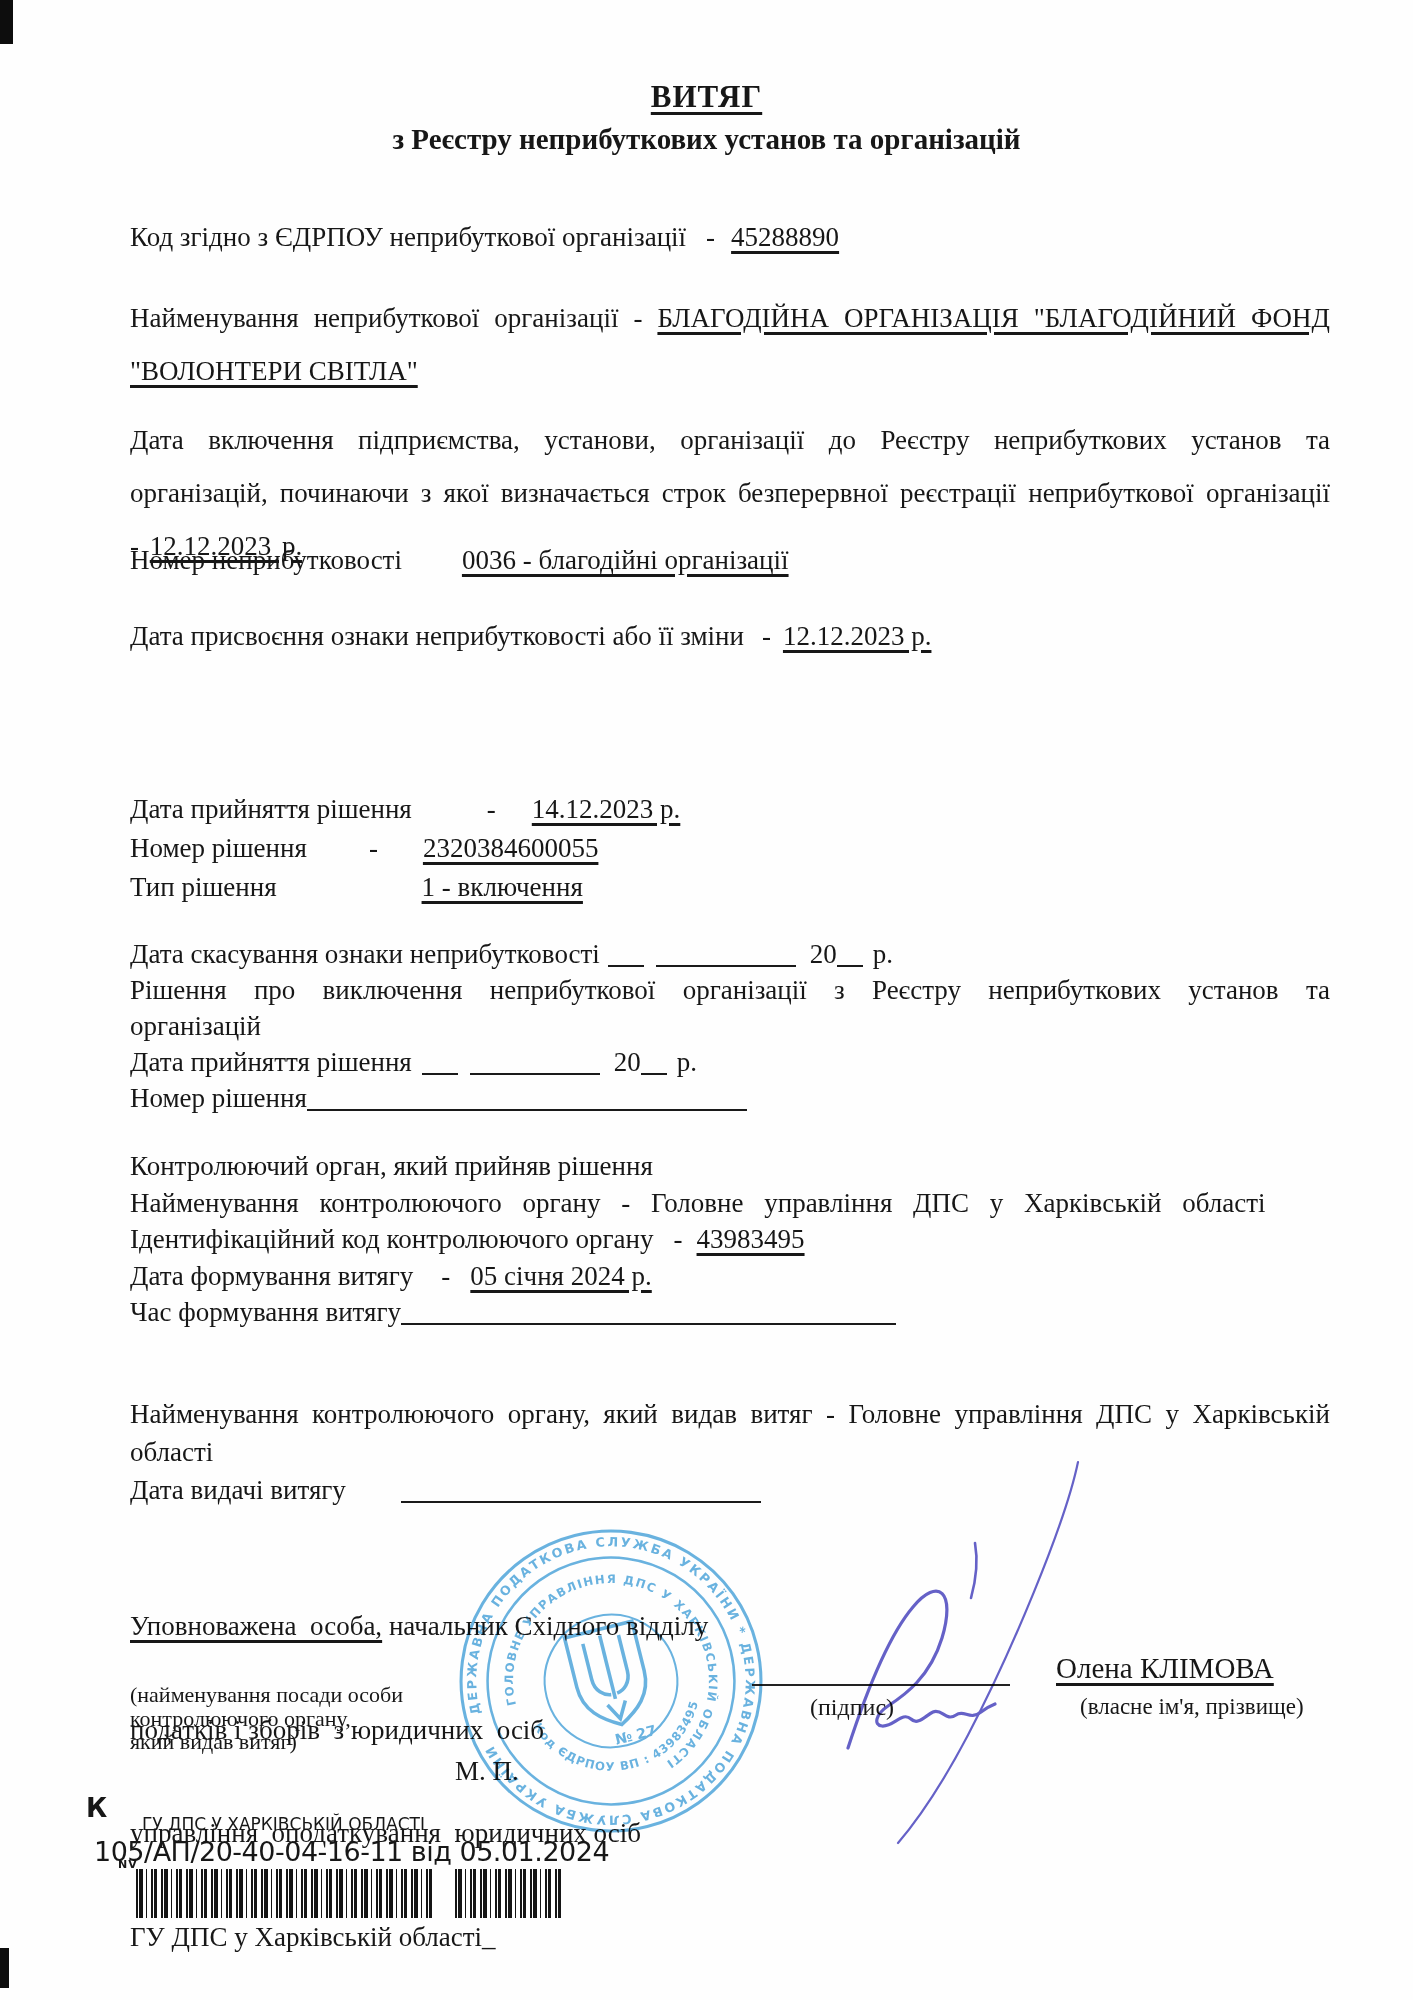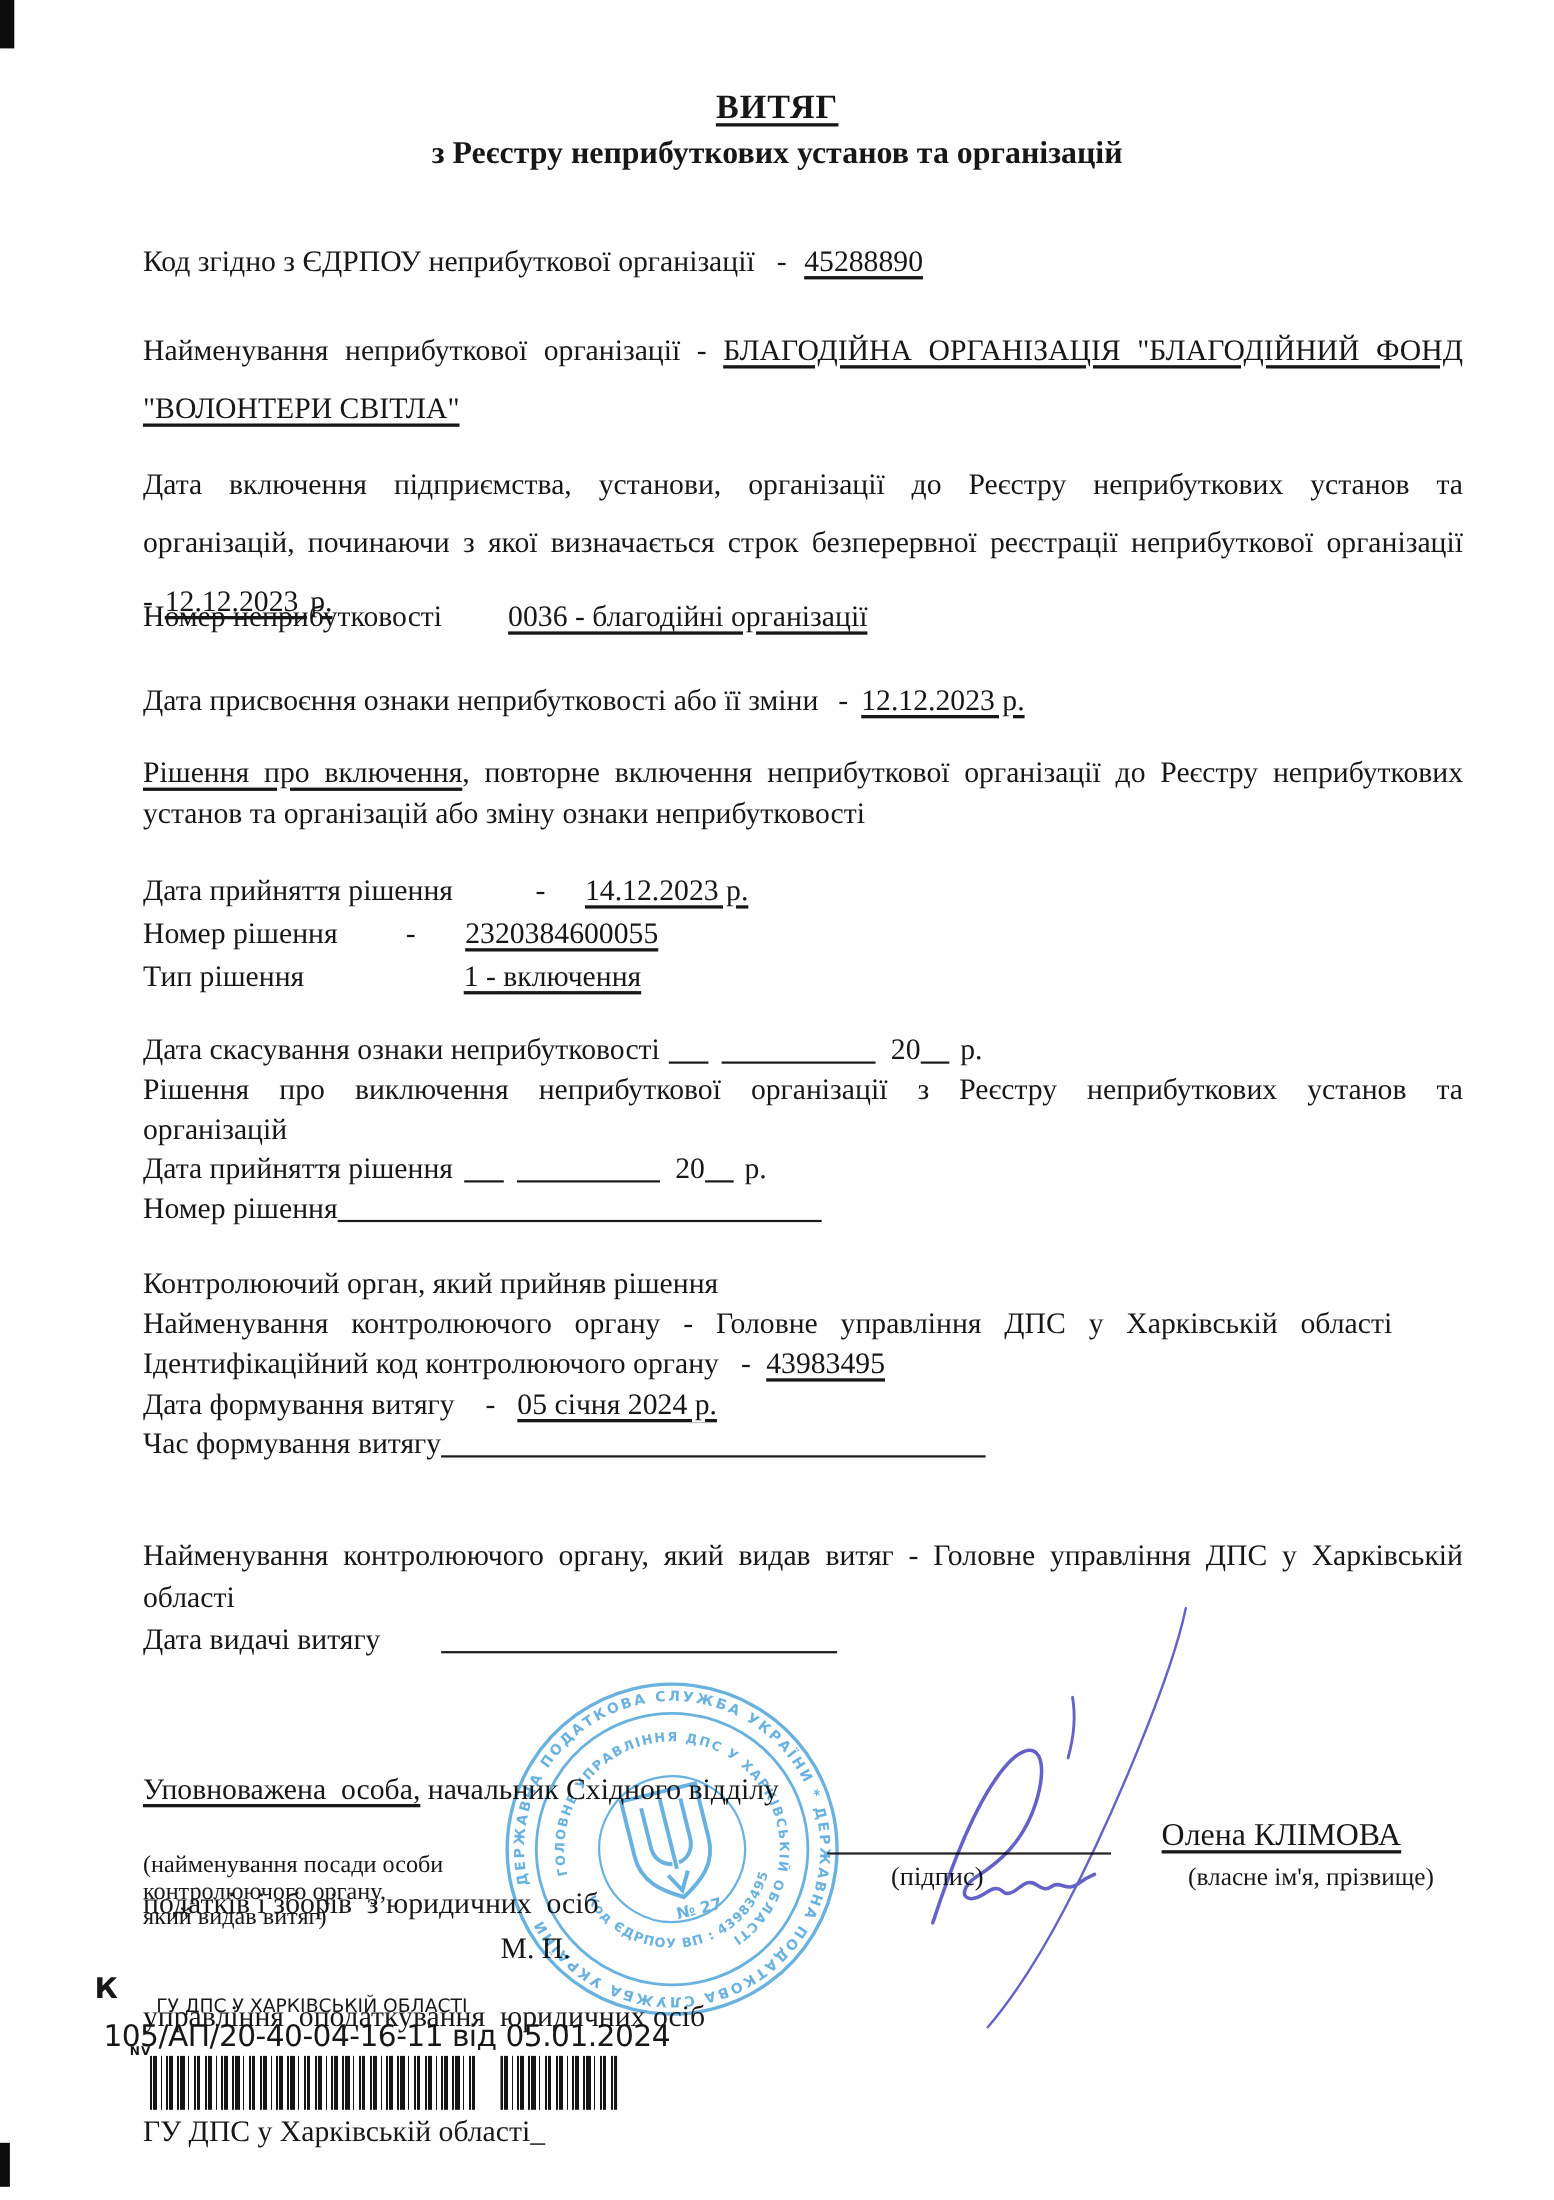--- a/index.html
+++ b/index.html
@@ -60,23 +60,20 @@
   </div>
 
   <div class="block" style="top:542px;">
     <span>Номер неприбутковості</span><span class="u" style="margin-left:60px;">0036 -  благодійні організації</span>
   </div>
 
   <div class="block" style="top:618px;">
     <span>Дата присвоєння ознаки неприбутковості або її зміни</span><span class="dash" style="margin:0 12px 0 18px;">-</span><span class="u">12.12.2023 р.</span>
   </div>
 
-  <div class="block just lh37" style="top:684px;">
-    <span class="u">Рішення про включення</span><span>, повторне включення неприбуткової організації до Реєстру неприбуткових установ та організацій або зміну ознаки неприбутковості</span>
-  </div>
 
   <div class="block lh39" style="top:790px;">
     <div>
       <span>Дата прийняття рішення</span><span class="dash" style="margin-left:75px;">-</span><span class="u" style="margin-left:36px;">14.12.2023 р.</span>
     </div>
     <div>
       <span>Номер рішення</span><span class="dash" style="margin-left:62px;">-</span><span class="u" style="margin-left:45px;">2320384600055</span>
     </div>
     <div>
       <span>Тип рішення</span><span class="u" style="margin-left:145px;">1 - включення</span>

